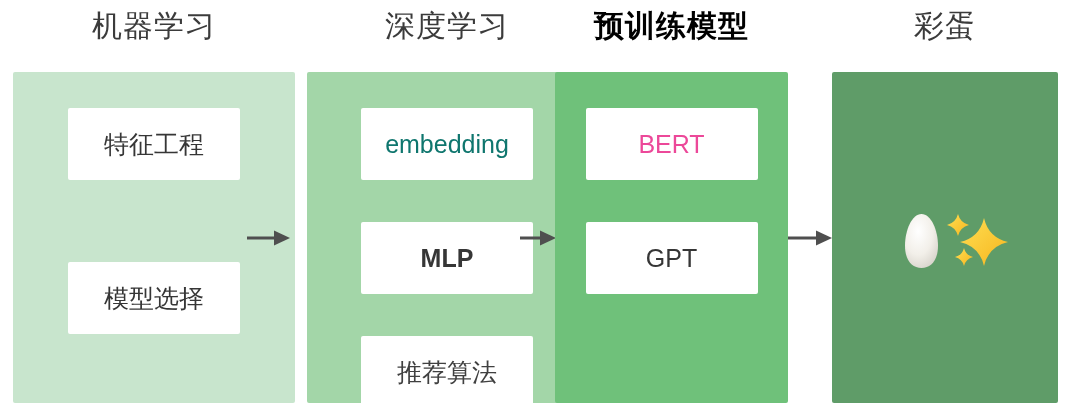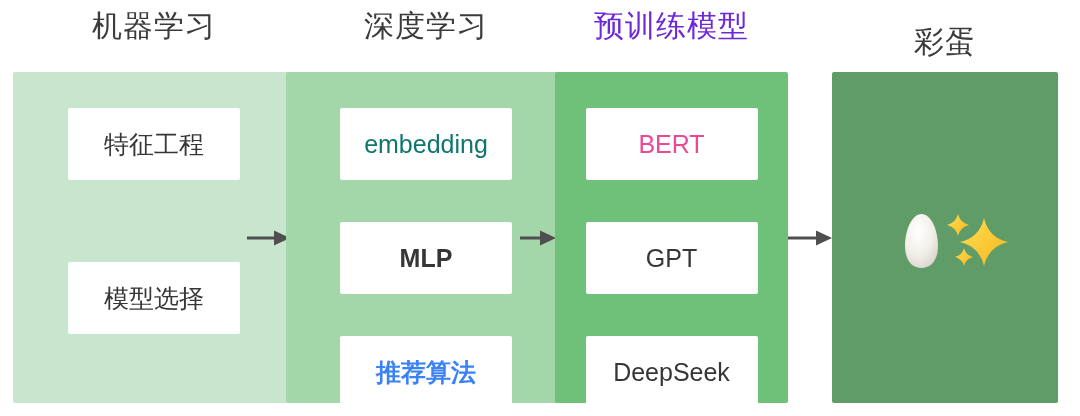--- a/index.html
+++ b/index.html
@@ -6,21 +6,21 @@
   .stage {
     position: relative;
     width: 1080px;
     height: 416px;
     background: #ffffff;
     font-family: "Liberation Sans", "DejaVu Sans", sans-serif;
     overflow: hidden;
   }
   .column { position: absolute; top: 0; height: 416px; }
   .col-1 { left: 13px;  width: 234px; padding-left: 48px; }
-  .col-2 { left: 286px; width: 280px; }
+  .col-2 { left: 307px; width: 280px; }
   .col-3 { left: 555px; width: 233px; }
   .col-4 { left: 832px; width: 226px; }
 
   .col-title {
     position: absolute;
     top: 6px;
     left: 0;
     width: 100%;
     text-align: center;
     font-size: 30px;
@@ -92,49 +92,48 @@
       <line x1="0" y1="11" x2="30" y2="11" stroke="currentColor" stroke-width="3"></line>
       <path d="M27 3.5 L43 11 L27 18.5 Z" fill="currentColor"></path>
     </svg>
   </div>
 
   <div class="column col-2">
     <div class="col-title" style="color: rgb(59, 59, 59);">深度学习</div>
     <div class="panel" style="background: rgb(163, 214, 168);">
       <div class="item-box" style="color: #0f766e; text-align: center;">embedding</div>
       <div class="item-box" style="color: rgb(54, 54, 54); font-weight: bold;">MLP</div>
-      <div class="item-box" style="color: #3b82f6; font-weight: bold;">推荐算法</div>
+      <div class="item-box" style="color: #404040;">推荐算法</div>
     </div>
   </div>
 
   <div class="arrow arrow-2" style="color: rgb(79, 79, 79);">
     <svg viewBox="0 0 36 22" preserveAspectRatio="none">
       <line x1="0" y1="11" x2="24" y2="11" stroke="currentColor" stroke-width="3"></line>
       <path d="M20 3.5 L36 11 L20 18.5 Z" fill="currentColor"></path>
     </svg>
   </div>
 
   <div class="column col-3">
-    <div class="col-title" style="color: #6d28d9;">预训练模型</div>
+    <div class="col-title" style="color: #000000; font-weight: bold;">预训练模型</div>
     <div class="panel" style="background: rgb(111, 193, 122);">
       <div class="item-box" style="color: #ec4899;">BERT</div>
       <div class="item-box" style="color: rgb(54, 54, 54);">GPT</div>
-      <div class="item-box" style="color: rgb(54, 54, 54);">DeepSeek</div>
     </div>
   </div>
 
   <div class="arrow arrow-3" style="color: rgb(79, 79, 79);">
     <svg viewBox="0 0 44 22" preserveAspectRatio="none">
       <line x1="0" y1="11" x2="31" y2="11" stroke="currentColor" stroke-width="3"></line>
       <path d="M28 3.5 L44 11 L28 18.5 Z" fill="currentColor"></path>
     </svg>
   </div>
 
   <div class="column col-4">
-    <div class="col-title" style="color: rgb(59, 59, 59); margin-top: 16px;">彩蛋</div>
+    <div class="col-title" style="color: rgb(59, 59, 59);">彩蛋</div>
     <div class="panel" style="background: rgb(95, 156, 104);">
       <div class="egg-scene">
         <svg width="130" height="64" viewBox="0 0 130 64">
           <defs>
             <radialGradient id="eggGrad" cx="40%" cy="32%" r="80%">
               <stop offset="0%" stop-color="#ffffff"></stop>
               <stop offset="55%" stop-color="#f2efe9"></stop>
               <stop offset="100%" stop-color="#d3cfc6"></stop>
             </radialGradient>
             <linearGradient id="starGrad" x1="0" y1="0" x2="1" y2="1">

